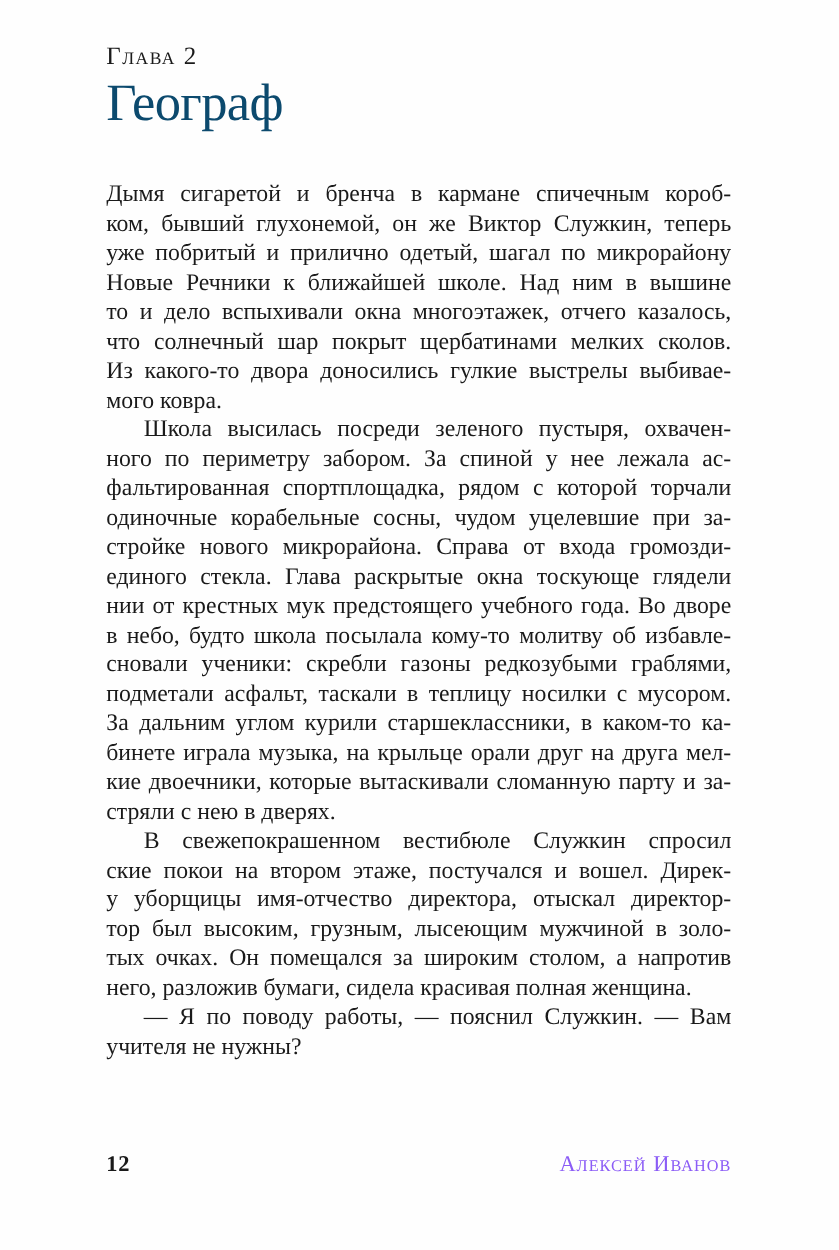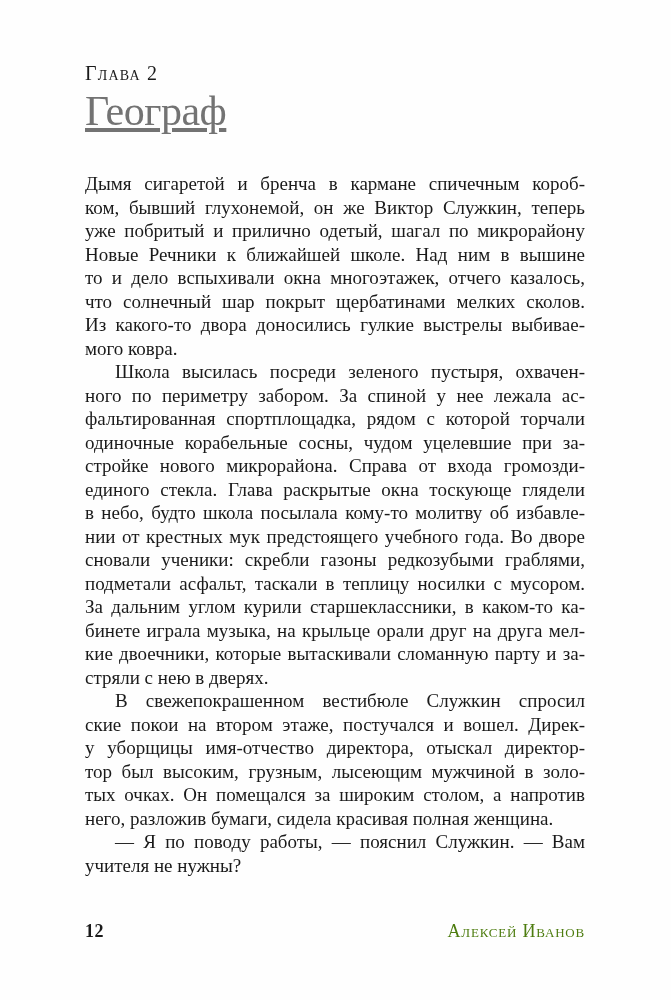--- a/index.html
+++ b/index.html
@@ -7,39 +7,38 @@
     padding: 0;
     background: #ffffff;
   }
   .book-page {
     box-sizing: border-box;
     width: 671px;
     height: 1000px;
     background: #fefefe;
     color: #1a1a1a;
     font-family: "Liberation Serif", "DejaVu Serif", serif;
-    padding: 62px 86px 0 85px;
+    padding: 34px 86px 0 85px;
     position: relative;
     overflow: hidden;
   }
   .chapter-label {
     font-size: 20px;
     line-height: 22px;
     font-variant: small-caps;
     letter-spacing: 1.2px;
     color: #1a1a1a;
   }
   .chapter-title {
     font-size: 42px;
     line-height: 46px;
     margin: 4px 0 0 0;
     font-weight: normal;
     letter-spacing: -0.5px;
-    color: #737373;
-    text-decoration: underline;
+    color: #0c4a6e;
   }
   .body-text {
     width: 500px;
     margin-top: 38px;
     font-size: 19px;
   }
   .line {
     height: 23.5px;
     line-height: 23.5px;
     overflow: hidden;
@@ -68,21 +67,21 @@
     font-weight: bold;
     font-size: 18px;
     line-height: 20px;
     letter-spacing: 0.5px;
   }
   .running-author {
     font-variant: small-caps;
     font-size: 18px;
     line-height: 20px;
     letter-spacing: 0.8px;
-    color: #4d7c0f;
+    color: #8b5cf6;
   }
 </style>
 </head>
 <body>
 
 <div class="book-page">
   <header>
     <div class="chapter-label">Глава 2</div>
     <h1 class="chapter-title">Географ</h1>
   </header>
@@ -95,22 +94,22 @@
       <div class="line j">то и дело вспыхивали окна многоэтажек, отчего казалось,</div>
       <div class="line j">что солнечный шар покрыт щербатинами мелких сколов.</div>
       <div class="line j">Из какого-то двора доносились гулкие выстрелы выбивае-</div>
       <div class="line last">мого ковра.</div>
       <div class="line j indent">Школа высилась посреди зеленого пустыря, охвачен-</div>
       <div class="line j">ного по периметру забором. За спиной у нее лежала ас-</div>
       <div class="line j">фальтированная спортплощадка, рядом с которой торчали</div>
       <div class="line j">одиночные корабельные сосны, чудом уцелевшие при за-</div>
       <div class="line j">стройке нового микрорайона. Справа от входа громозди-</div>
       <div class="line j">единого стекла. Глава раскрытые окна тоскующе глядели</div>
+      <div class="line j">нии от крестных мук предстоящего учебного года. Во дворе</div>
       <div class="line j">в небо, будто школа посылала кому-то молитву об избавле-</div>
-      <div class="line j">нии от крестных мук предстоящего учебного года. Во дворе</div>
       <div class="line j">сновали ученики: скребли газоны редкозубыми граблями,</div>
       <div class="line j">подметали асфальт, таскали в теплицу носилки с мусором.</div>
       <div class="line j">За дальним углом курили старшеклассники, в каком-то ка-</div>
       <div class="line j">бинете играла музыка, на крыльце орали друг на друга мел-</div>
       <div class="line j">кие двоечники, которые вытаскивали сломанную парту и за-</div>
       <div class="line last">стряли с нею в дверях.</div>
       <div class="line j indent">В свежепокрашенном вестибюле Служкин спросил</div>
       <div class="line j">ские покои на втором этаже, постучался и вошел. Дирек-</div>
       <div class="line j">у уборщицы имя-отчество директора, отыскал директор-</div>
       <div class="line j">тор был высоким, грузным, лысеющим мужчиной в золо-</div>

